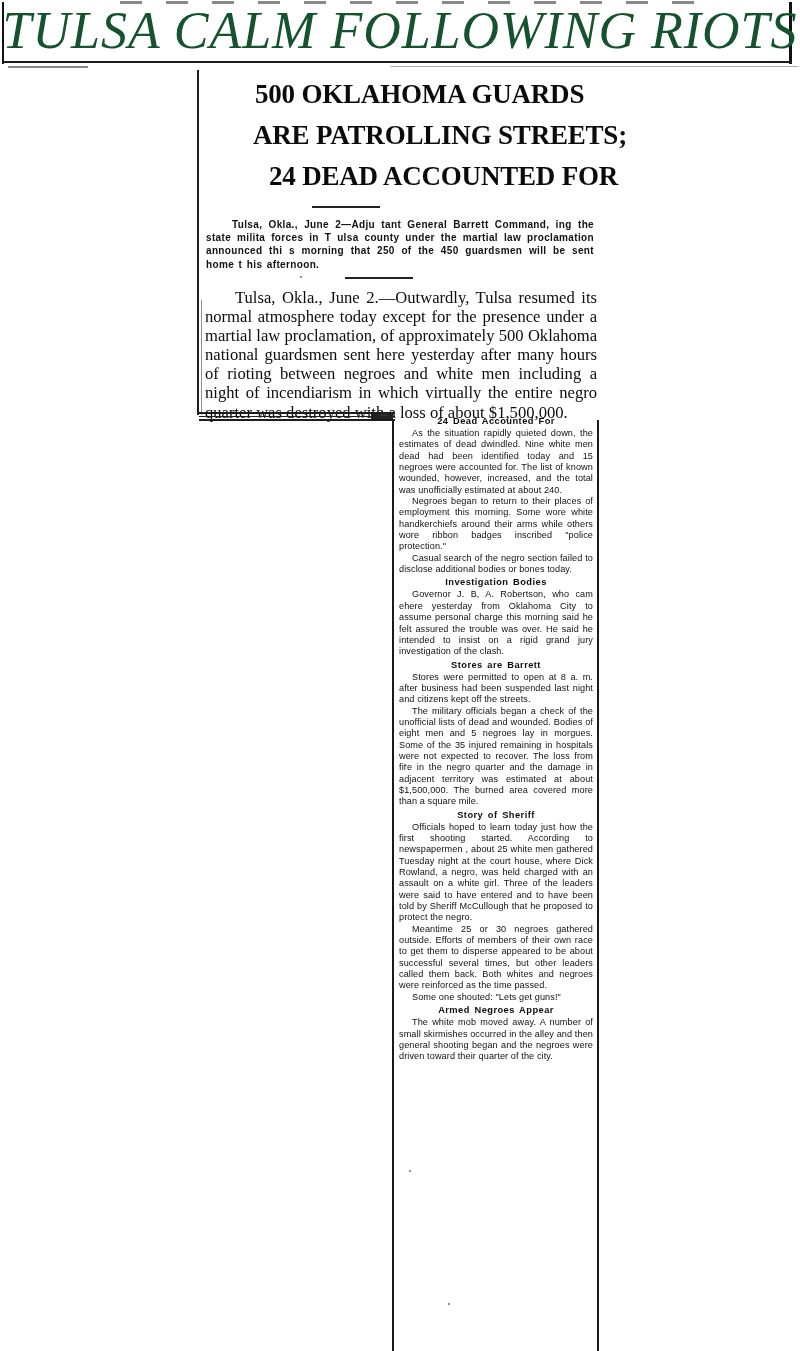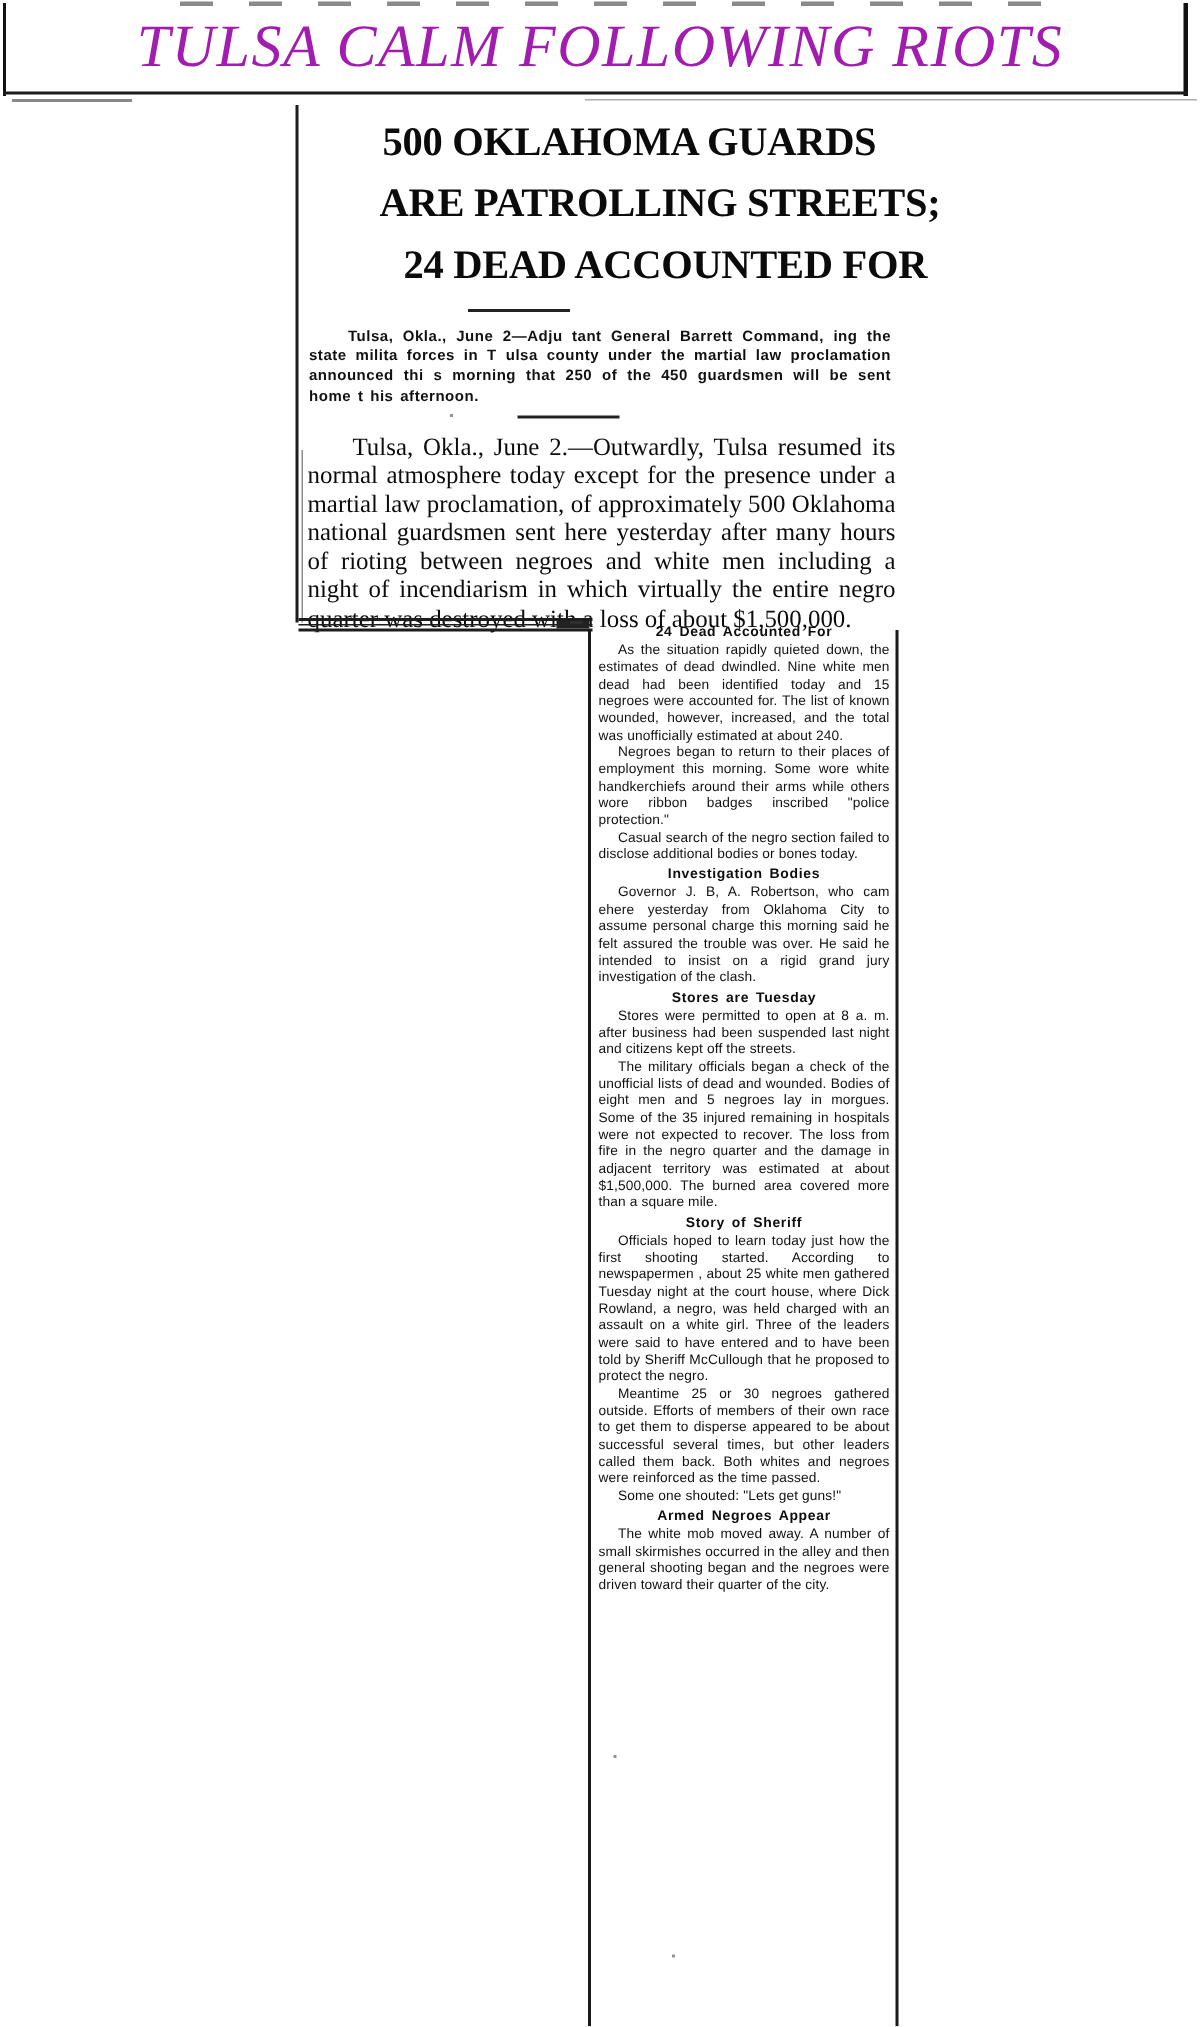--- a/index.html
+++ b/index.html
@@ -78,24 +78,24 @@
     position: absolute;
     left: 0;
     top: 2px;
     width: 800px;
     height: 58px;
     line-height: 58px;
     text-align: center;
     font-family: "Liberation Serif", serif;
     font-style: italic;
     font-weight: normal;
-    font-size: 40px;
+    font-size: 52px;
     letter-spacing: 1px;
     white-space: nowrap;
-    color: #a21caf;
+    color: #14532d;
   }
 
   
   .deck-rule-left {
     position: absolute;
     left: 197px;
     top: 70px;
     width: 2px;
     height: 345px;
     background: #1d1d1d;
@@ -286,21 +286,21 @@
   <div class="col-rule-left"></div>
   <div class="col-rule-right"></div>
 
   <div class="body-col" id="body-col">
       <h3>24 Dead Accounted For</h3>
       <p><span class="ind"></span><span>As the situation rapidly quieted down, the estimates of dead dwindled. Nine white men dead had been identified today and 15 negroes were accounted for. The list of known wounded, however, increased, and the total was unofficially estimated at about 240.</span></p>
       <p><span class="ind"></span><span>Negroes began to return to their places of employment this morning. Some wore white handkerchiefs around their arms while others wore ribbon badges inscribed "police protection."</span></p>
       <p><span class="ind"></span><span>Casual search of the negro section failed to disclose additional bodies or bones today.</span></p>
       <h3>Investigation Bodies</h3>
       <p><span class="ind"></span><span>Governor J. B, A. Robertson, who cam ehere yesterday from Oklahoma City to assume personal charge this morning said he felt assured the trouble was over. He said he intended to insist on a rigid grand jury investigation of the clash.</span></p>
-      <h3>Stores are Tuesday</h3>
+      <h3>Stores are Barrett</h3>
       <p><span class="ind"></span><span>Stores were permitted to open at 8 a. m. after business had been suspended last night and citizens kept off the streets.</span></p>
       <p><span class="ind"></span><span>The military officials began a check of the unofficial lists of dead and wounded. Bodies of eight men and 5 negroes lay in morgues. Some of the 35 injured remaining in hospitals were not expected to recover. The loss from fire in the negro quarter and the damage in adjacent territory was estimated at about $1,500,000. The burned area covered more than a square mile.</span></p>
       <h3>Story of Sheriff</h3>
       <p><span class="ind"></span><span>Officials hoped to learn today just how the first shooting started. According to newspapermen , about 25 white men gathered Tuesday night at the court house, where Dick Rowland, a negro, was held charged with an assault on a white girl. Three of the leaders were said to have entered and to have been told by Sheriff McCullough that he proposed to protect the negro.</span></p>
       <p><span class="ind"></span><span>Meantime 25 or 30 negroes gathered outside. Efforts of members of their own race to get them to disperse appeared to be about successful several times, but other leaders called them back. Both whites and negroes were reinforced as the time passed.</span></p>
       <p><span class="ind"></span><span>Some one shouted: "Lets get guns!"</span></p>
       <h3>Armed Negroes Appear</h3>
       <p><span class="ind"></span><span>The white mob moved away. A number of small skirmishes occurred in the alley and then general shooting began and the negroes were driven toward their quarter of the city.</span></p>
     </div>
 

